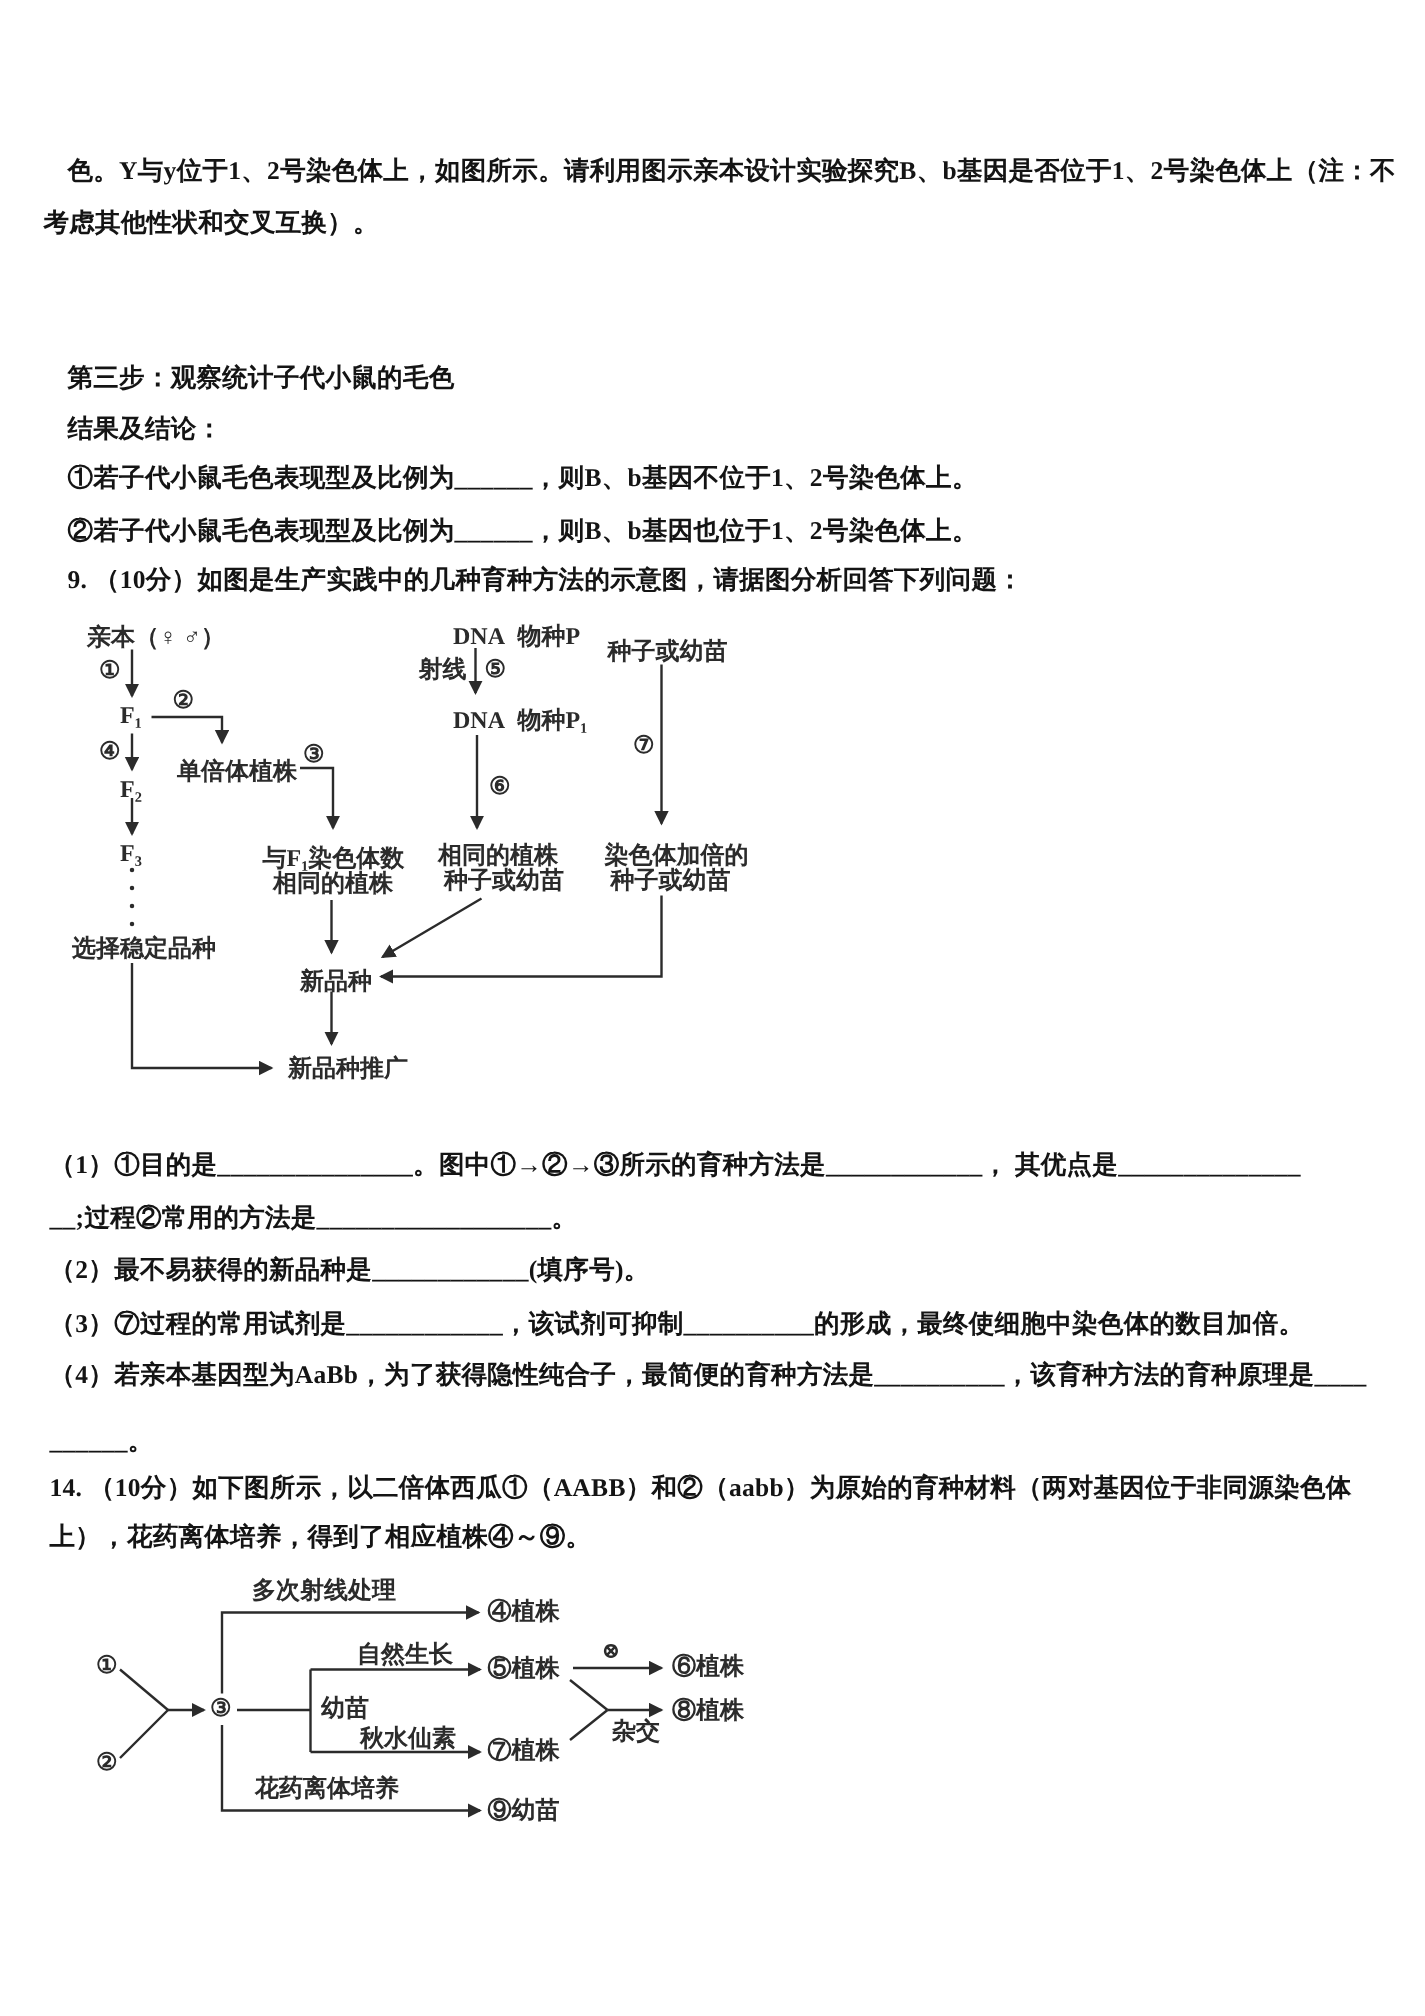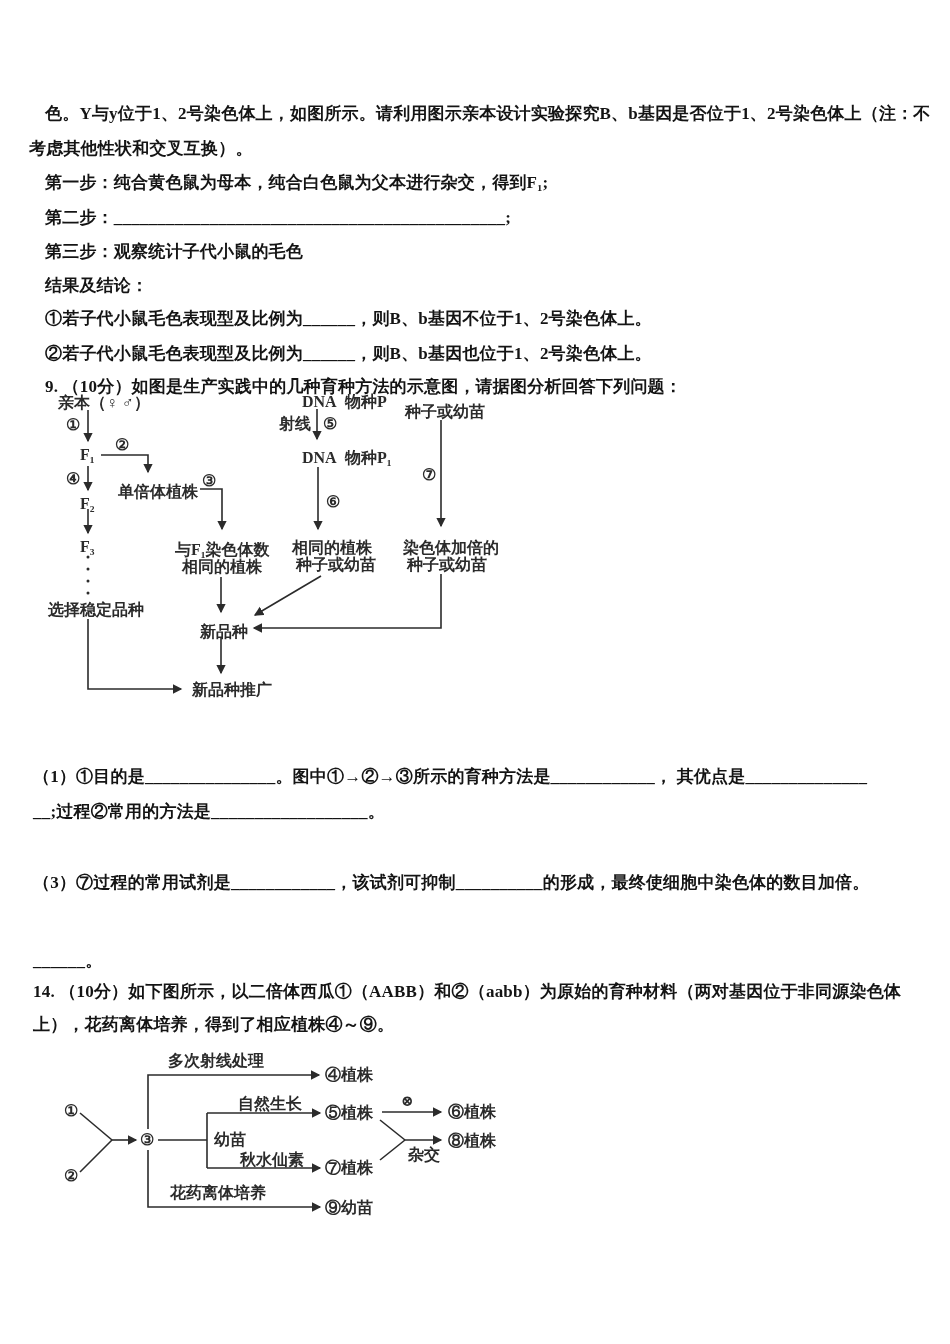--- a/index.html
+++ b/index.html
@@ -34,30 +34,28 @@
   }
   .dlabel.small{font-size:15px;}
 </style>
 </head>
 <body>
 
 <div class="page">
 
   <div class="tl" style="left:45px;top:103px">色。Y与y位于1、2号染色体上，如图所示。请利用图示亲本设计实验探究B、b基因是否位于1、2号染色体上（注：不</div>
   <div class="tl" style="left:29px;top:138px">考虑其他性状和交叉互换）。</div>
-  <div class="tl" style="left:45px;top:172px">第一步：纯合黄色鼠为母本，纯合白色鼠为父本进行杂交，得到F₁;</div>
-  <div class="tl" style="left:45px;top:207px">第二步：_____________________________________________;</div>
   <div class="tl" style="left:45px;top:241px">第三步：观察统计子代小鼠的毛色</div>
   <div class="tl" style="left:45px;top:275px">结果及结论：</div>
   <div class="tl" style="left:45px;top:308px">①若子代小鼠毛色表现型及比例为______，则B、b基因不位于1、2号染色体上。</div>
   <div class="tl" style="left:45px;top:343px">②若子代小鼠毛色表现型及比例为______，则B、b基因也位于1、2号染色体上。</div>
 
   <div class="tl" style="left:45px;top:376px">9. （10分）如图是生产实践中的几种育种方法的示意图，请据图分析回答下列问题：</div>
 
-  <div class="diagram" style="left:45px;top:387px;width:475px;height:325px">
+  <div class="diagram" style="left:45px;top:410px;width:475px;height:325px">
     <svg width="475" height="325" viewBox="0 0 475 325">
       <defs>
         <marker id="ah" markerWidth="8" markerHeight="8" refX="5.2" refY="3" orient="auto">
           <path d="M0,0 L6,3 L0,6 Z" fill="#2b2b2b"></path>
         </marker>
       </defs>
       <g stroke="#2b2b2b" stroke-width="1.6" fill="none">
         <line x1="43" y1="23" x2="43" y2="54" marker-end="url(#ah)"></line>
         <polyline points="56,68 103,68 103,85" marker-end="url(#ah)"></polyline>
         <line x1="43" y1="79" x2="43" y2="103" marker-end="url(#ah)"></line>
@@ -103,21 +101,23 @@
     <div class="dlabel" style="left:247px;top:152px">相同的植株</div>
     <div class="dlabel" style="left:251px;top:169px">种子或幼苗</div>
     <div class="dlabel" style="left:360px;top:16px">种子或幼苗</div>
     <div class="dlabel" style="left:377px;top:79px">⑦</div>
     <div class="dlabel" style="left:358px;top:152px">染色体加倍的</div>
     <div class="dlabel" style="left:362px;top:169px">种子或幼苗</div>
   </div>
 
   <div class="tl" style="left:33px;top:766px">（1）①目的是_______________。图中①→②→③所示的育种方法是____________， 其优点是______________</div>
   <div class="tl" style="left:33px;top:801px">__;过程②常用的方法是__________________。</div>
+  <div class="tl" style="left:33px;top:836px">（2）最不易获得的新品种是____________(填序号)。</div>
   <div class="tl" style="left:33px;top:872px">（3）⑦过程的常用试剂是____________，该试剂可抑制__________的形成，最终使细胞中染色体的数目加倍。</div>
+  <div class="tl" style="left:33px;top:906px">（4）若亲本基因型为AaBb，为了获得隐性纯合子，最简便的育种方法是__________，该育种方法的育种原理是____</div>
   <div class="tl" style="left:33px;top:950px">______。</div>
 
   <div class="tl" style="left:33px;top:981px">14. （10分）如下图所示，以二倍体西瓜①（AABB）和②（aabb）为原始的育种材料（两对基因位于非同源染色体</div>
   <div class="tl" style="left:33px;top:1014px">上），花药离体培养，得到了相应植株④～⑨。</div>
 
   <div class="diagram" style="left:55px;top:1050px;width:470px;height:175px">
     <svg width="470" height="175" viewBox="0 0 470 175">
       <g stroke="#2b2b2b" stroke-width="1.6" fill="none">
         <line x1="25" y1="63" x2="57" y2="90"></line>
         <line x1="25" y1="122" x2="57" y2="90"></line>

